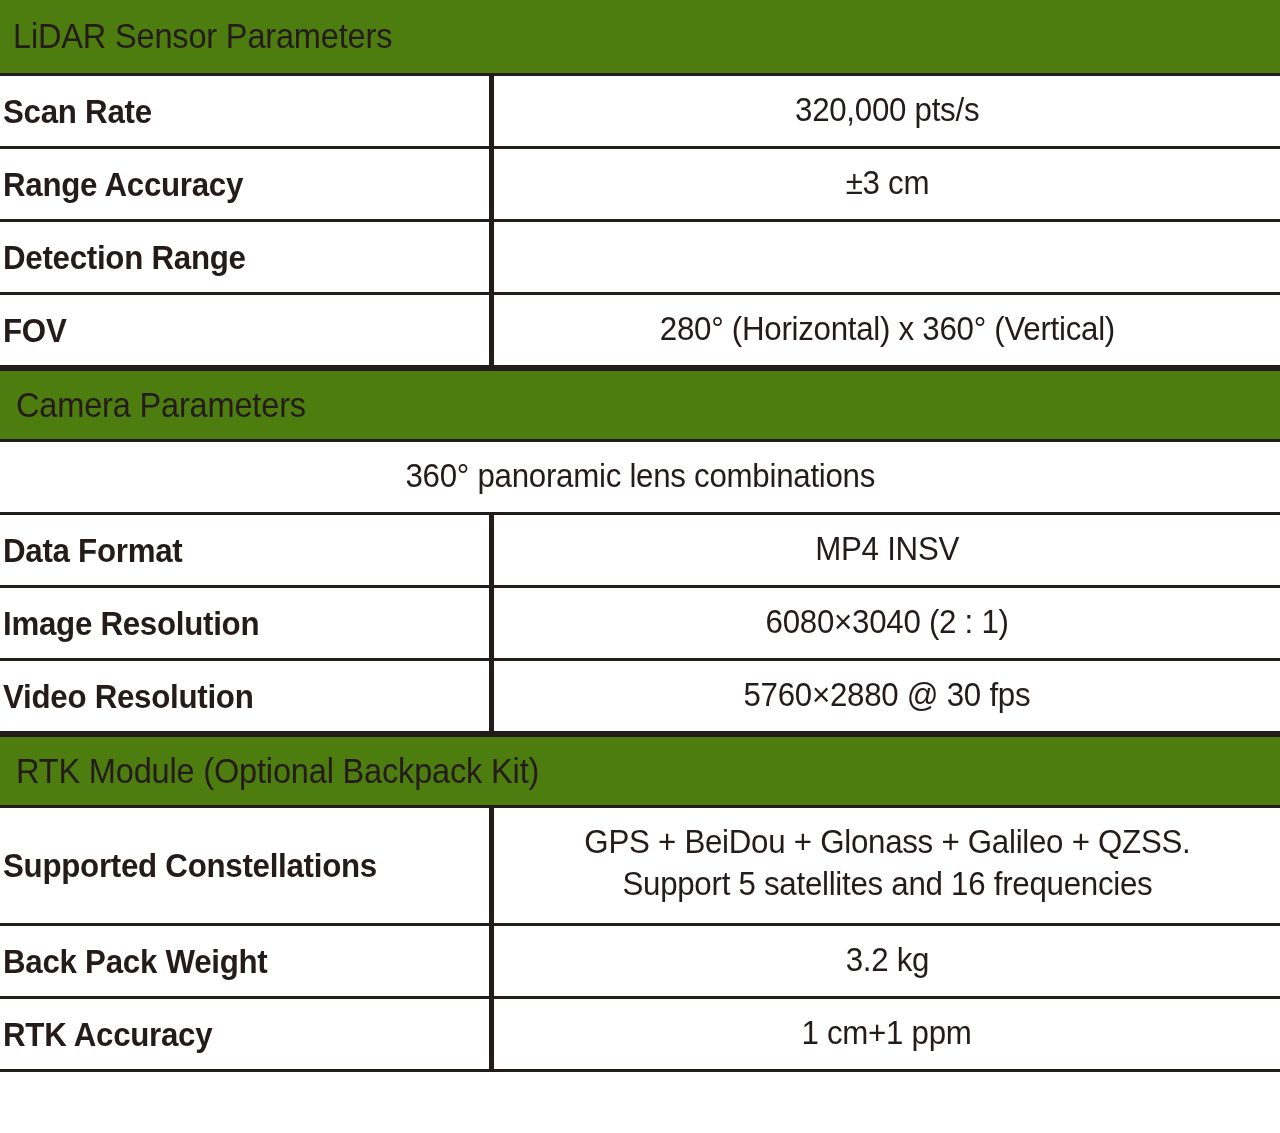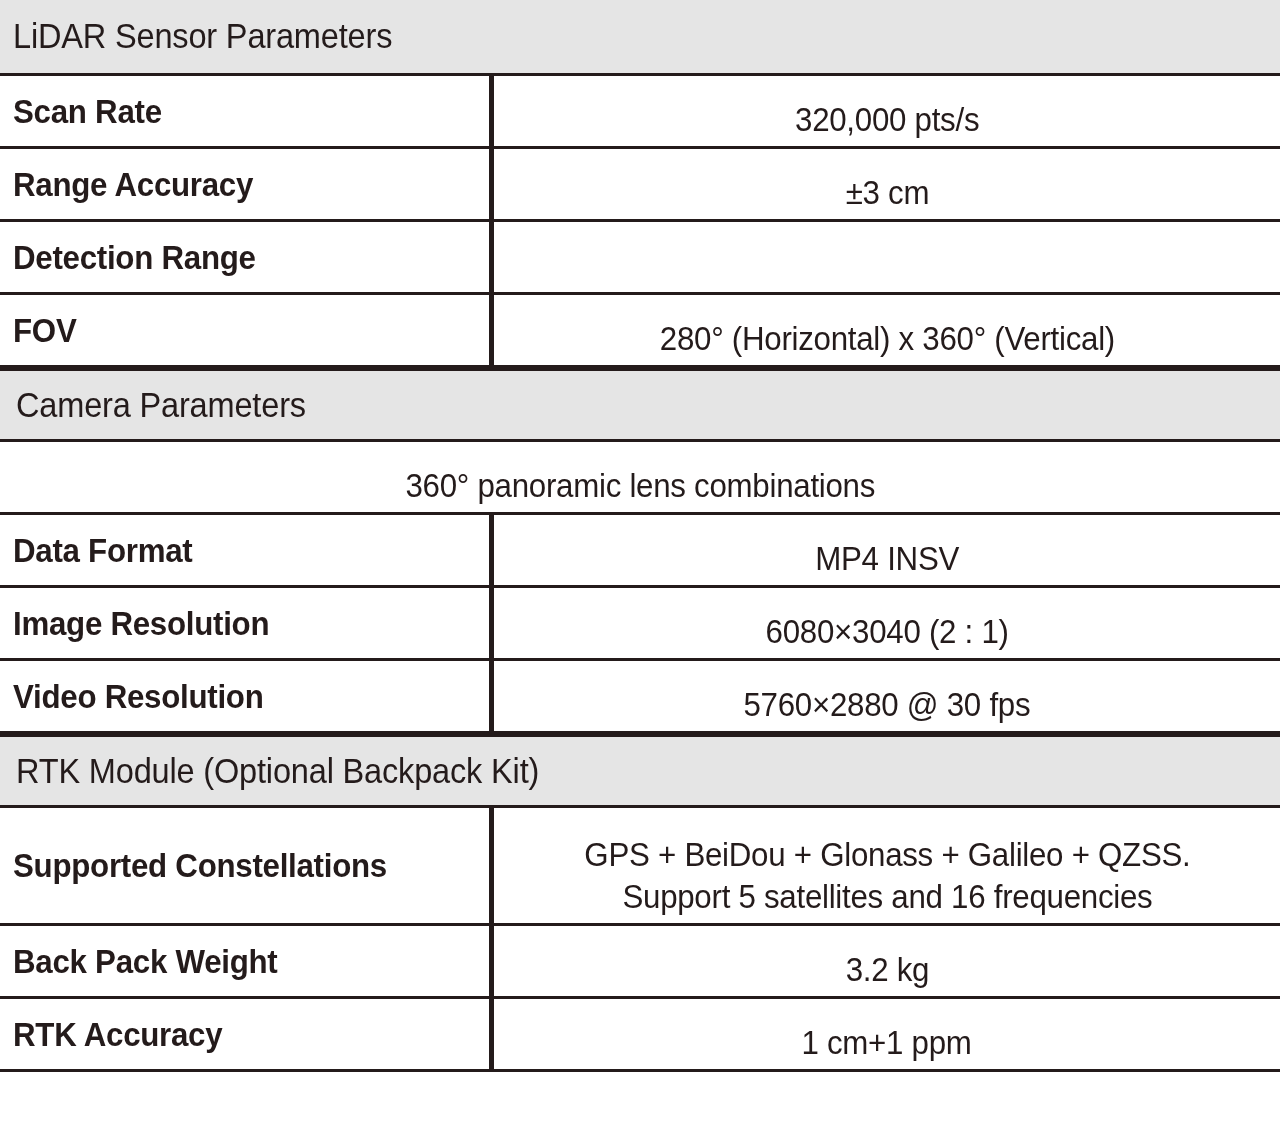--- a/index.html
+++ b/index.html
@@ -19,21 +19,21 @@
     width: 1280px;
     height: 1133px;
     box-sizing: border-box;
     display: flex;
     flex-direction: column;
     background: #ffffff;
   }
 
   
   .section-header {
-    background: #e5e5e5;
+    background: #4d7c0f;
     border-top: 3px solid #241b1b;
     border-bottom: 3px solid #241b1b;
     display: flex;
     align-items: center;
     padding-left: 13px;
     box-sizing: border-box;
     flex: 0 0 auto;
   }
   .section-header.first {
     border-top: none;
@@ -60,31 +60,31 @@
     border-bottom: 3px solid #241b1b;
   }
 
   .cell-label {
     width: 494px;
     flex: 0 0 494px;
     box-sizing: border-box;
     border-right: 5px solid #241b1b;
     display: flex;
     align-items: center;
-    padding-left: 13px;
+    padding-left: 3px;
     padding-right: 8px;
   }
   .cell-value {
     flex: 1 1 auto;
     box-sizing: border-box;
     display: flex;
-    align-items: flex-end;
+    align-items: flex-start;
     justify-content: center;
     text-align: center;
-    padding: 6px 10px;
+    padding: 12px 10px;
   }
 
   .label-text {
     font-size: 34px;
     font-weight: 600;
     letter-spacing: -0.3px;
     transform: scaleX(0.92);
     transform-origin: left center;
     white-space: nowrap;
     line-height: 1.08;

